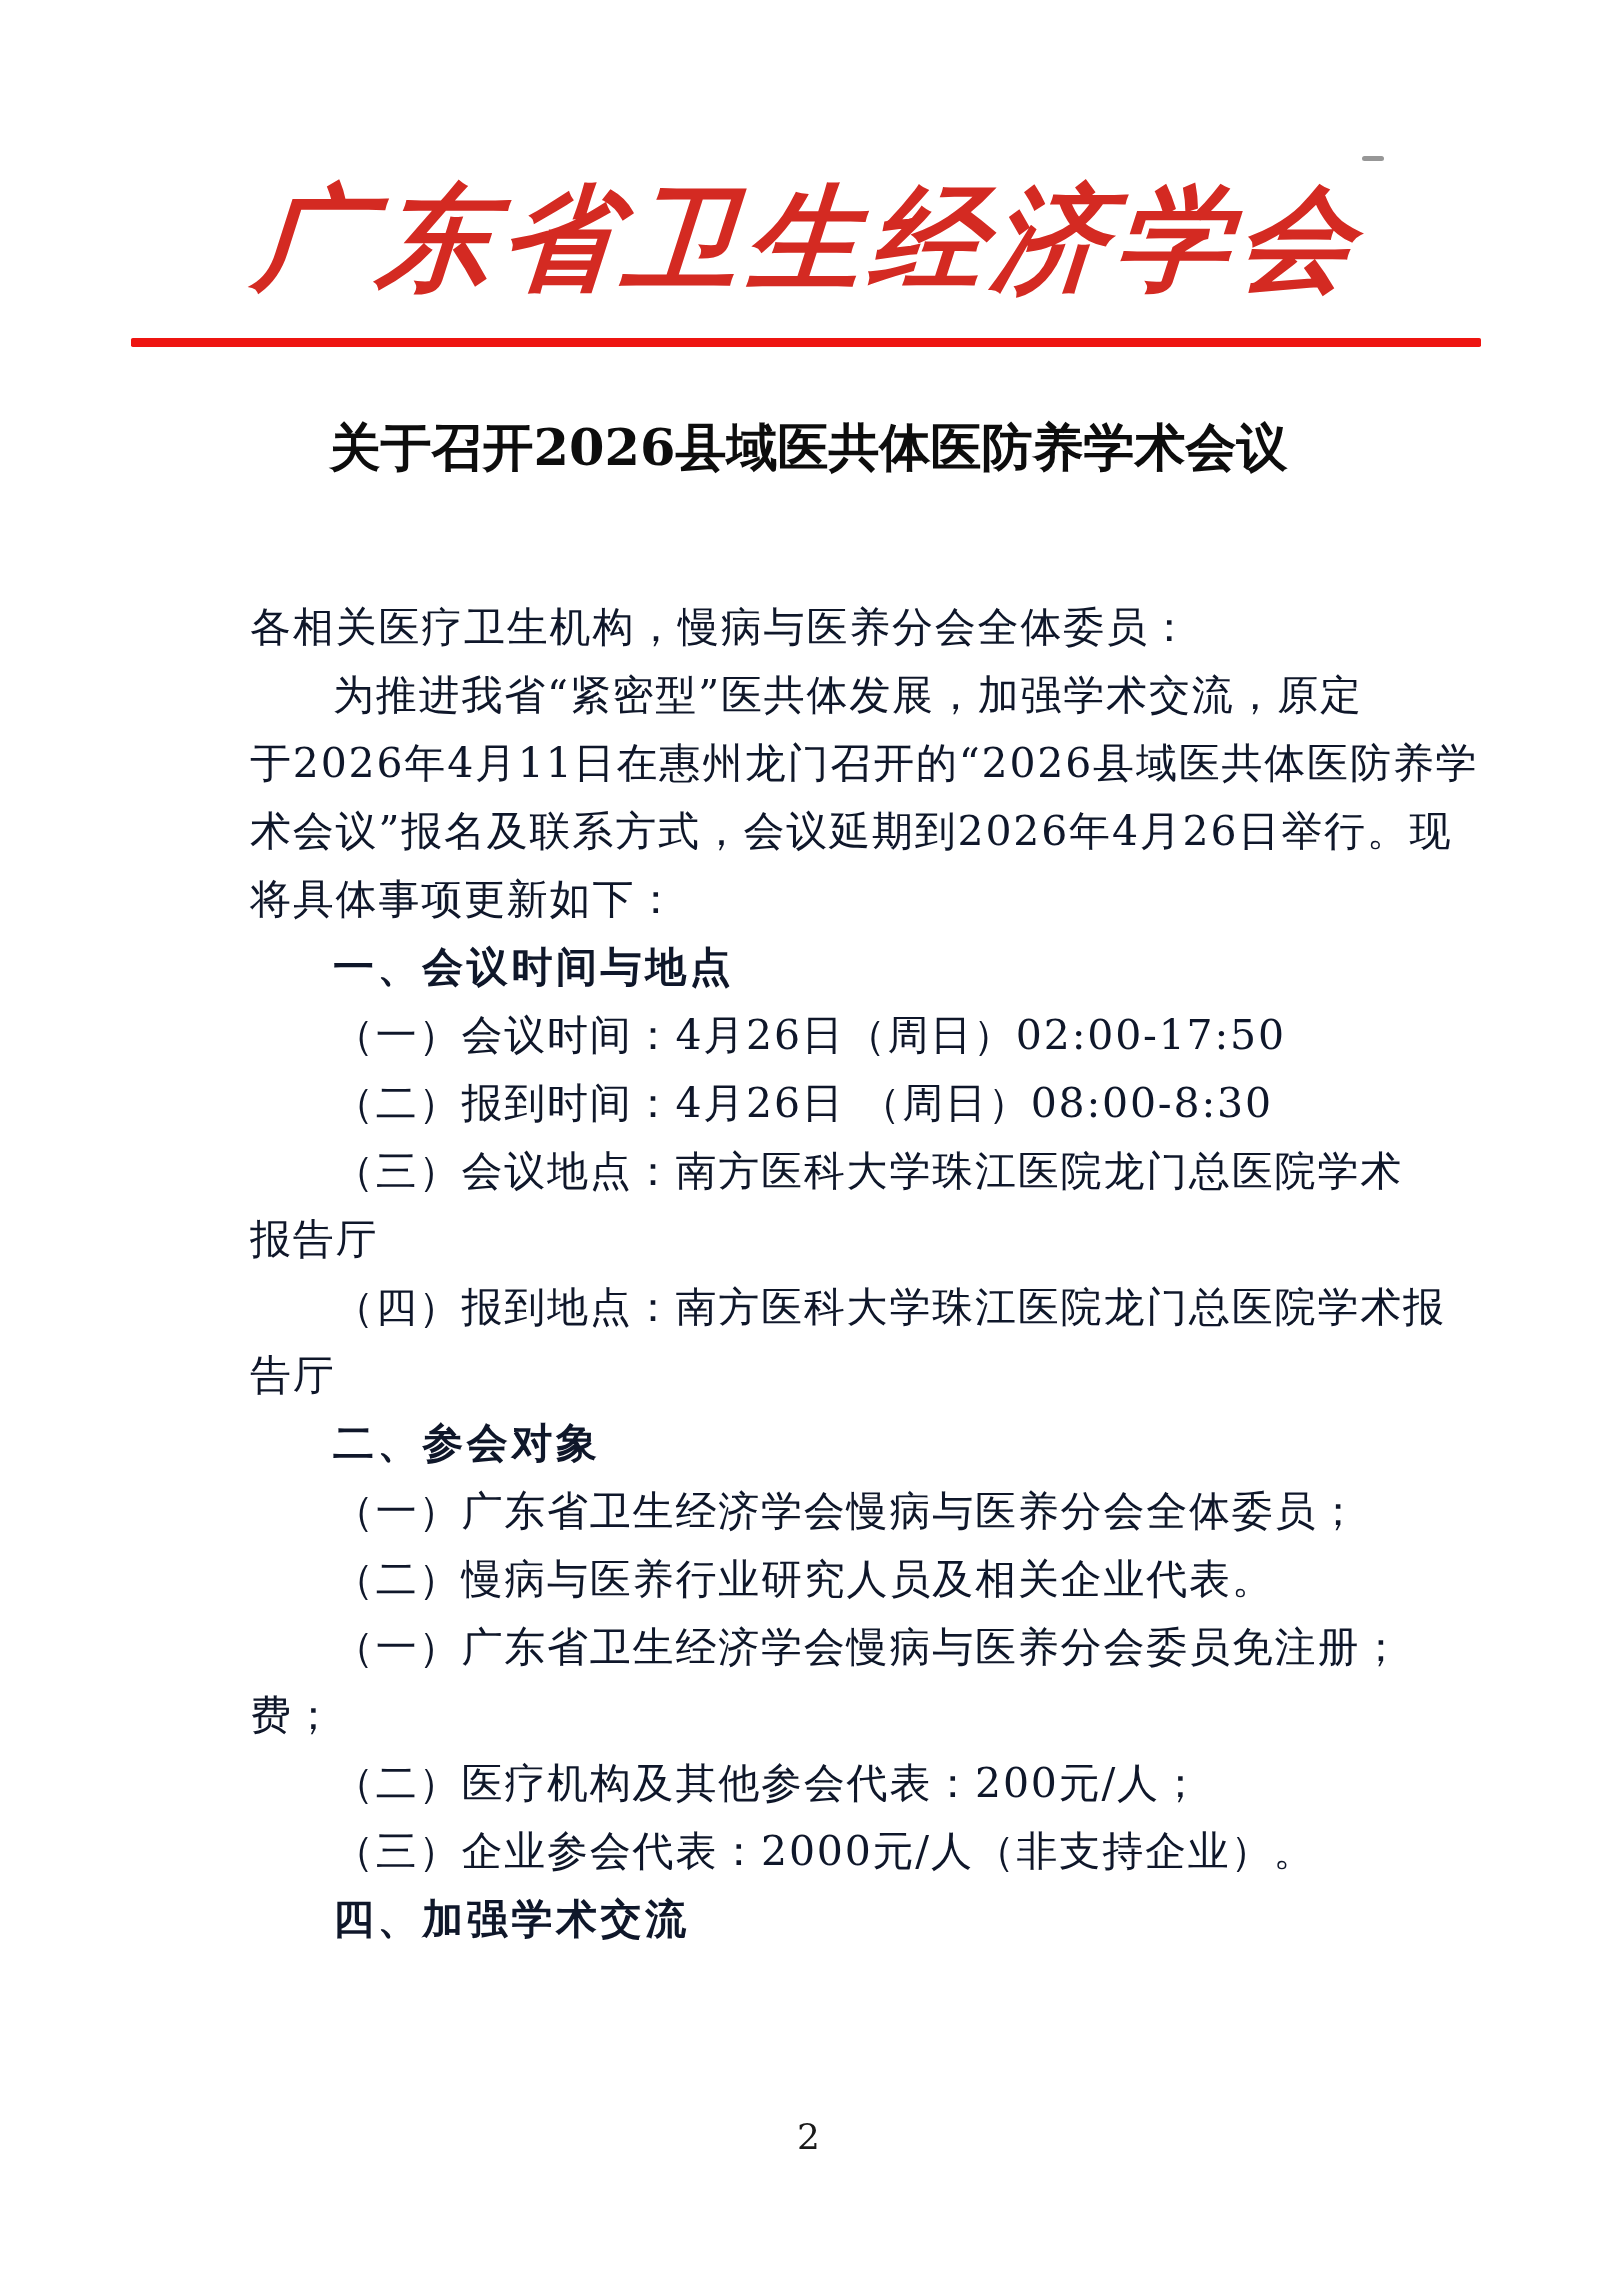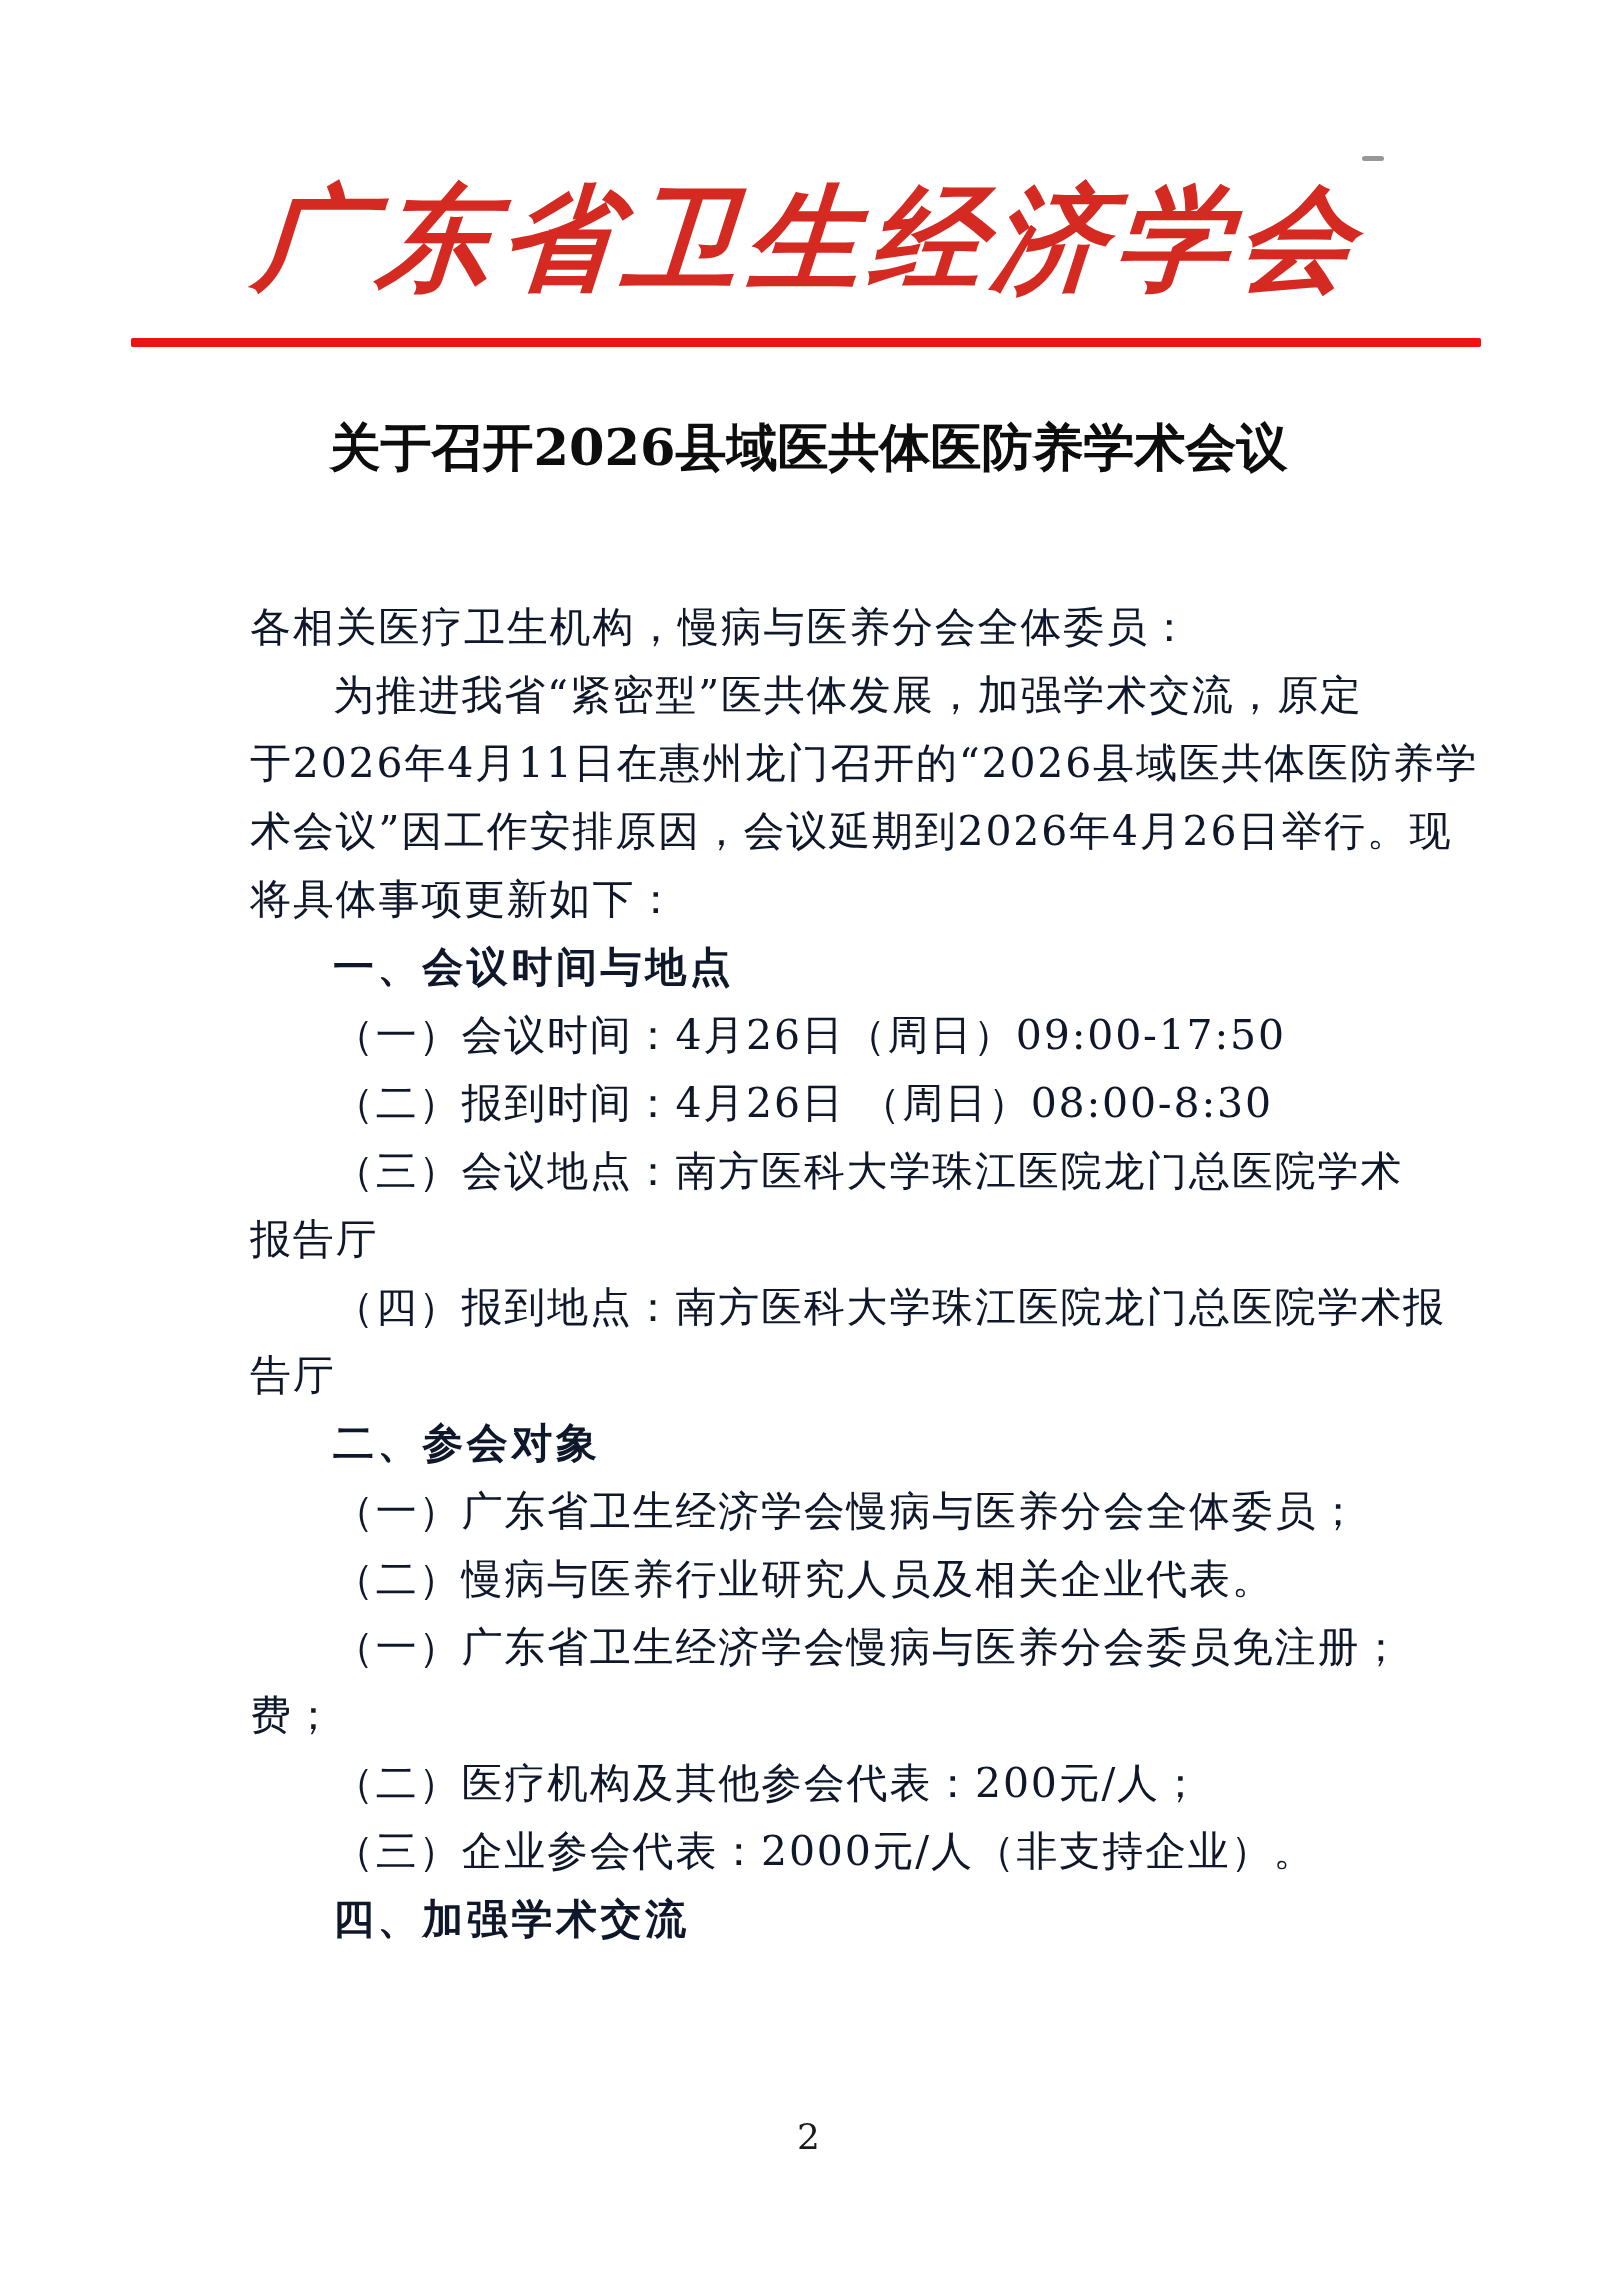--- a/index.html
+++ b/index.html
@@ -69,24 +69,24 @@
   <div class="divider" style="background: rgb(238, 21, 17);"></div>
 
   <div class="title-block">
     <div>关于召开2026县域医共体医防养学术会议</div>
   </div>
 
   <div class="body-text">
       <div class="line">各相关医疗卫生机构，慢病与医养分会全体委员：</div>
       <div class="line indent">为推进我省“紧密型”医共体发展，加强学术交流，原定</div>
       <div class="line">于2026年4月11日在惠州龙门召开的“2026县域医共体医防养学</div>
-      <div class="line">术会议”因工作安排原因，会议延期到2026年4月26日举行。现</div>
+      <div class="line">术会议”报名及联系方式，会议延期到2026年4月26日举行。现</div>
       <div class="line">将具体事项更新如下：</div>
       <div class="line indent heading">一、会议时间与地点</div>
-      <div class="line indent">（一）会议时间：4月26日（周日）09:00-17:50</div>
+      <div class="line indent">（一）会议时间：4月26日（周日）02:00-17:50</div>
       <div class="line indent">（二）报到时间：4月26日 （周日）08:00-8:30</div>
       <div class="line indent">（三）会议地点：南方医科大学珠江医院龙门总医院学术</div>
       <div class="line">报告厅</div>
       <div class="line indent">（四）报到地点：南方医科大学珠江医院龙门总医院学术报</div>
       <div class="line">告厅</div>
       <div class="line indent heading">二、参会对象</div>
       <div class="line indent">（一）广东省卫生经济学会慢病与医养分会全体委员；</div>
       <div class="line indent">（二）慢病与医养行业研究人员及相关企业代表。</div>
       <div class="line indent">（一）广东省卫生经济学会慢病与医养分会委员免注册；</div>
       <div class="line">费；</div>

